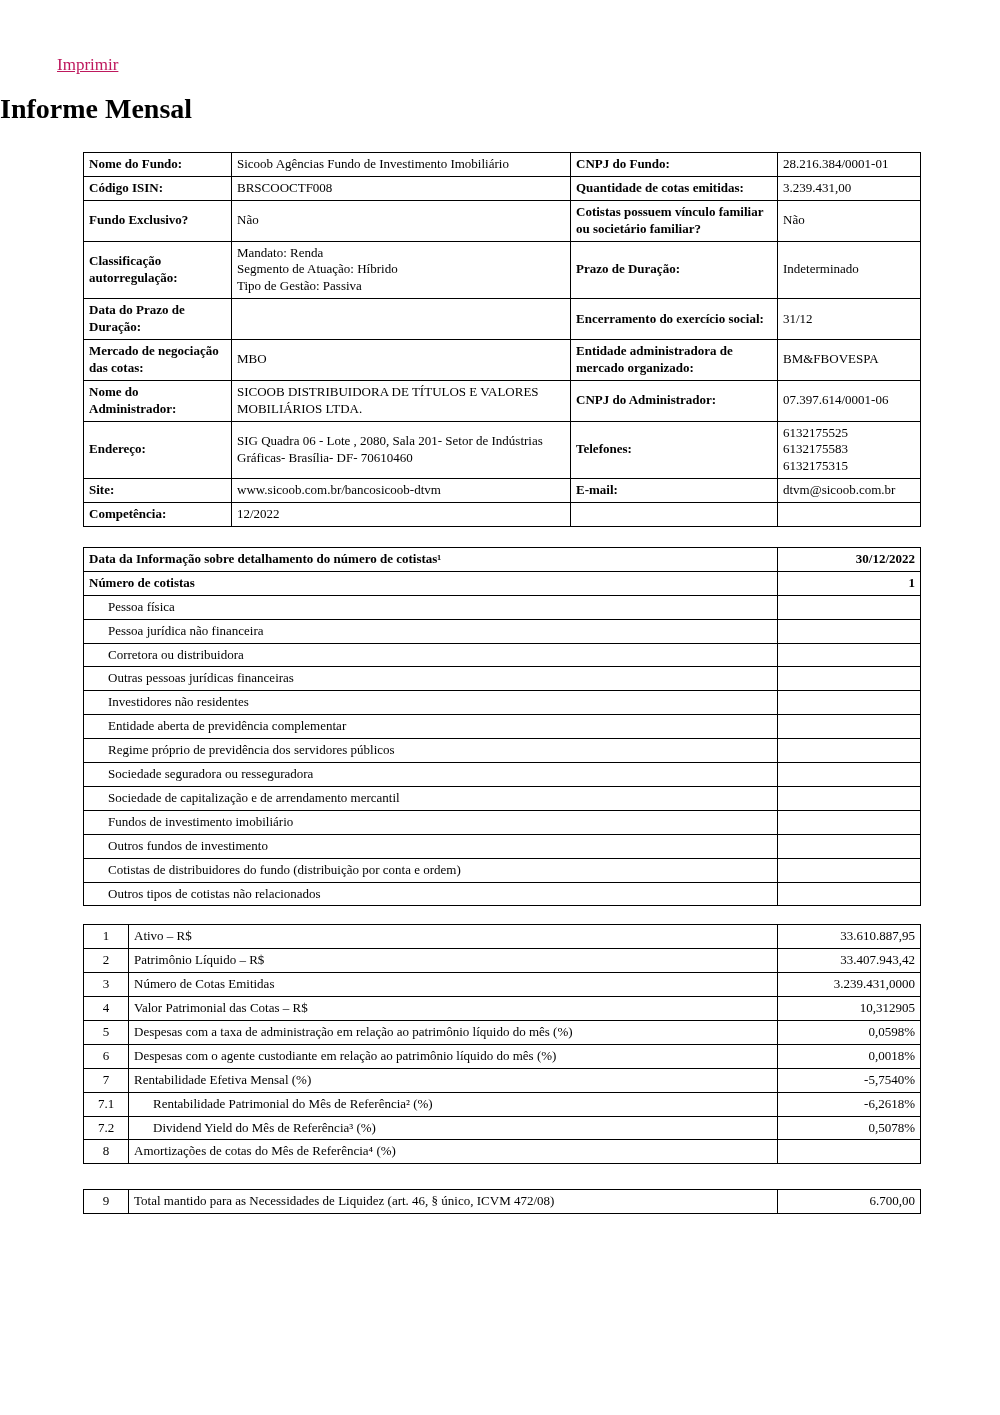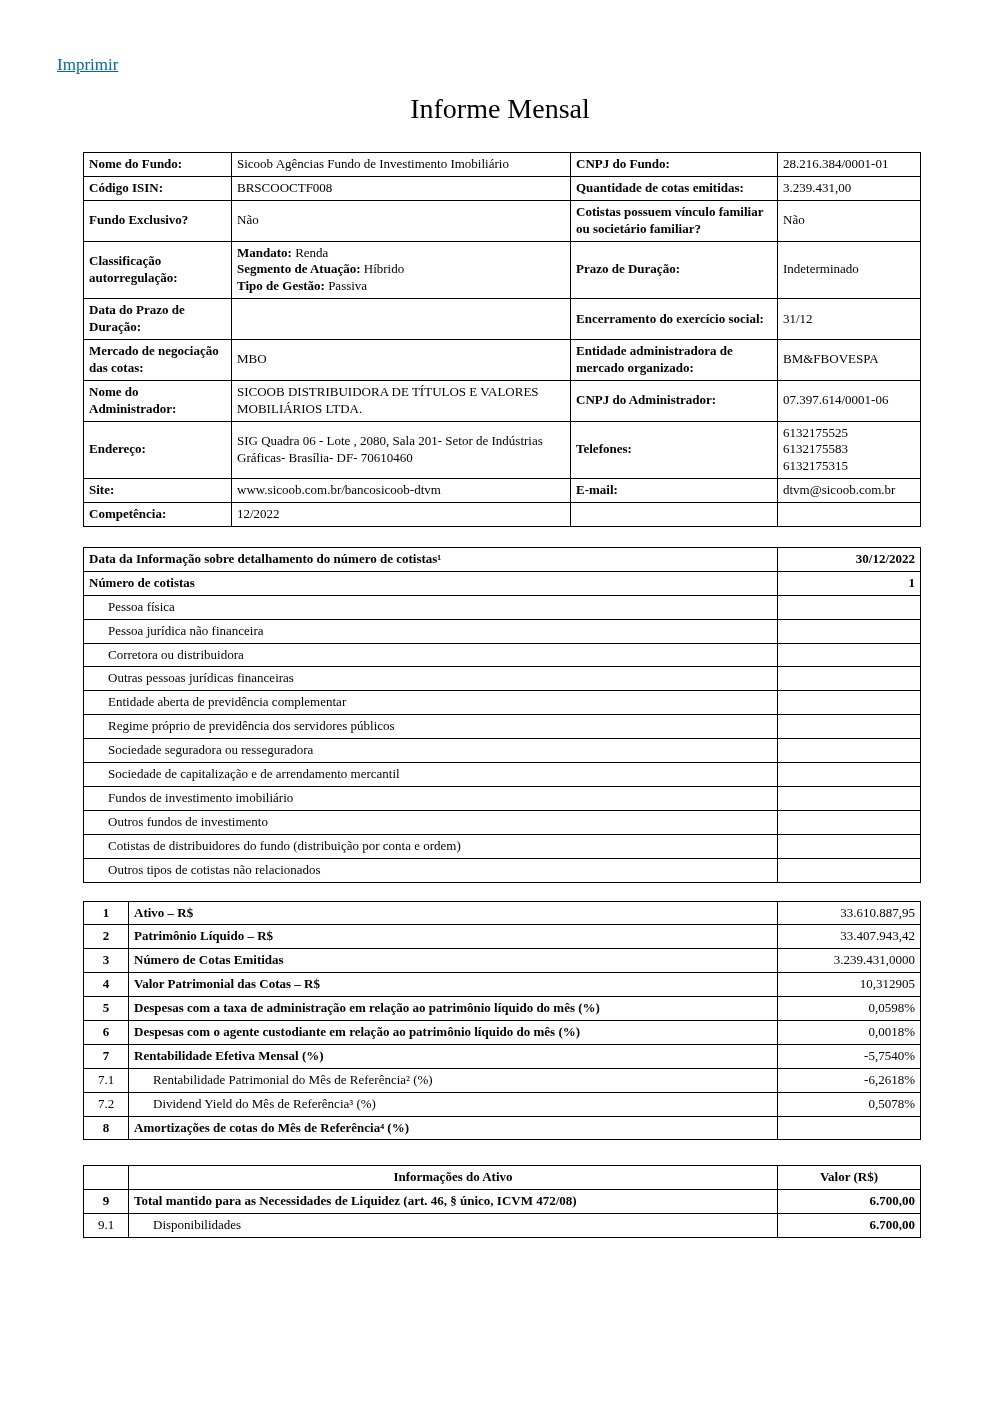--- a/index.html
+++ b/index.html
@@ -7,49 +7,49 @@
   body {
     width:1000px; min-height:1415px;
     font-family:"Liberation Serif","DejaVu Serif",serif;
     color:#000;
     position:relative;
   }
   .print-link{
     display:inline-block;
     margin:55px 0 0 57px;
     font-size:17px;
-    color:#0369a1;
+    color:#be185d;
     text-decoration:underline;
     cursor:pointer;
   }
   .title{
-    text-align:center;
+    text-align:left;
     font-size:28px;
-    font-weight:normal;
+    font-weight:bold;
     margin-top:18px;
     margin-bottom:27px;
   }
   table.tbl{
     border-collapse:collapse;
     margin-left:83px;
     width:837px;
     table-layout:fixed;
     padding-left:40px;
   }
   table.tbl td{
     border:1px solid #000;
     font-size:13px;
     line-height:1.3;
     padding:3px 5px;
     vertical-align:middle;
     overflow:hidden;
     word-wrap:break-word;
   }
   .lbl{ font-weight:bold; }
-  .b{ font-weight:bold; }
+  .b{ font-weight:normal; }
   .right{ text-align:right; }
   .center{ text-align:center; }
   .indent{ padding-left:24px !important;margin-top:48px; }
   .mb1{ margin-bottom:20px; }
   .mb2{ margin-bottom:18px; }
   .mb3{ margin-bottom:25px; }
 </style>
 </head>
 <body>
 
@@ -164,20 +164,24 @@
       </tr>
     <tr>
         <td class="indent">Corretora ou distribuidora</td>
         <td class="right"></td>
       </tr>
     <tr>
         <td class="indent">Outras pessoas jurídicas financeiras</td>
         <td class="right"></td>
       </tr>
     <tr>
+        <td class="indent">Investidores não residentes</td>
+        <td class="right"></td>
+      </tr>
+    <tr>
         <td class="indent">Entidade aberta de previdência complementar</td>
         <td class="right"></td>
       </tr>
     <tr>
         <td class="indent">Regime próprio de previdência dos servidores públicos</td>
         <td class="right"></td>
       </tr>
     <tr>
         <td class="indent">Sociedade seguradora ou resseguradora</td>
         <td class="right"></td>
@@ -268,31 +272,21 @@
 
 
 <table class="tbl">
   <colgroup>
       <col style="width:45px">
       <col style="width:649px">
       <col style="width:143px">
     </colgroup>
   <tbody>
     <tr>
-      <td></td>
-      <td class="center b">Informações do Ativo</td>
-      <td class="center b">Valor (R$)</td>
-    </tr>
-    <tr>
       <td class="center b">9</td>
       <td class="b">Total mantido para as Necessidades de Liquidez (art. 46, § único, ICVM 472/08)</td>
       <td class="right b">6.700,00</td>
     </tr>
-    <tr>
-      <td class="center">9.1</td>
-      <td class="indent">Disponibilidades</td>
-      <td class="right b">6.700,00</td>
-    </tr>
   </tbody>
 </table>
 
 
 
 
 </body></html>

